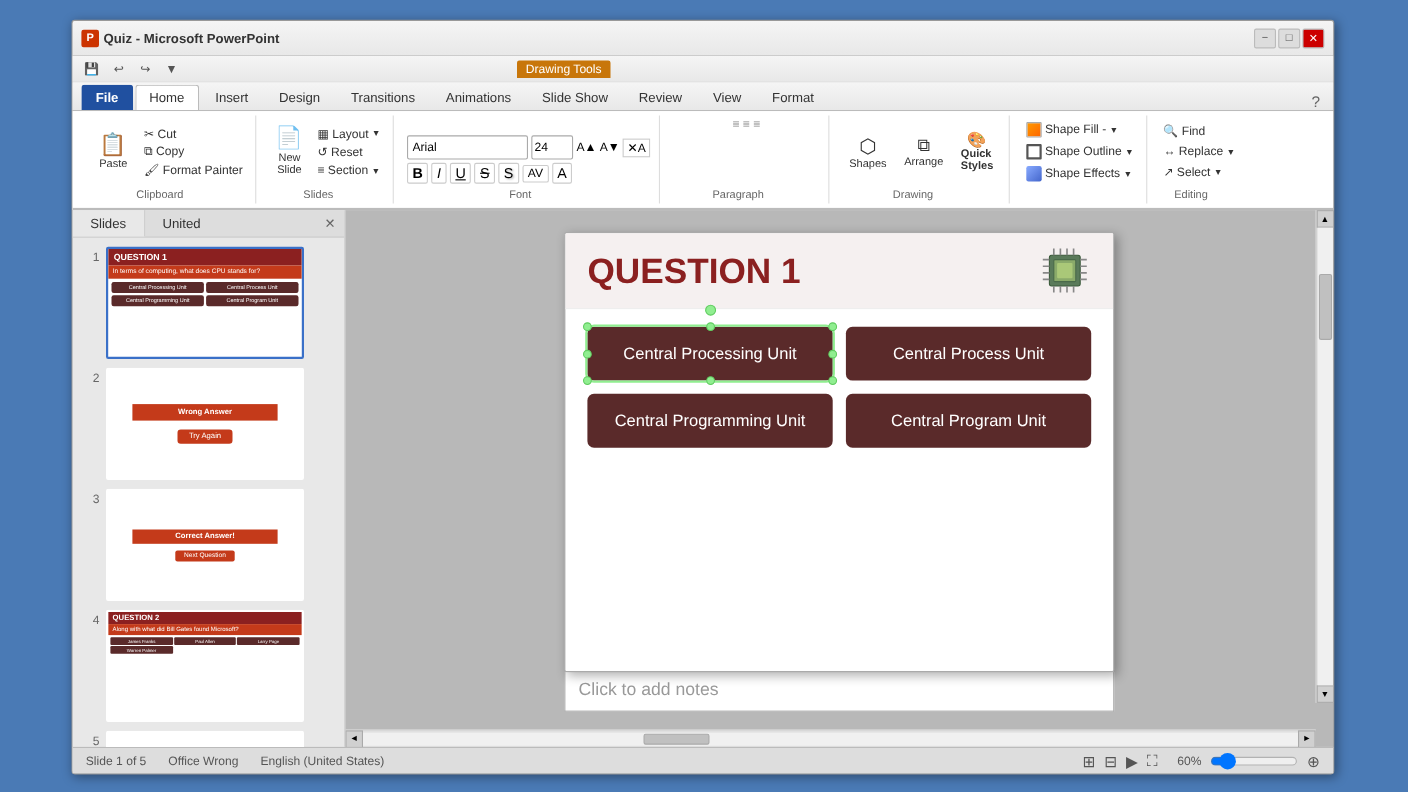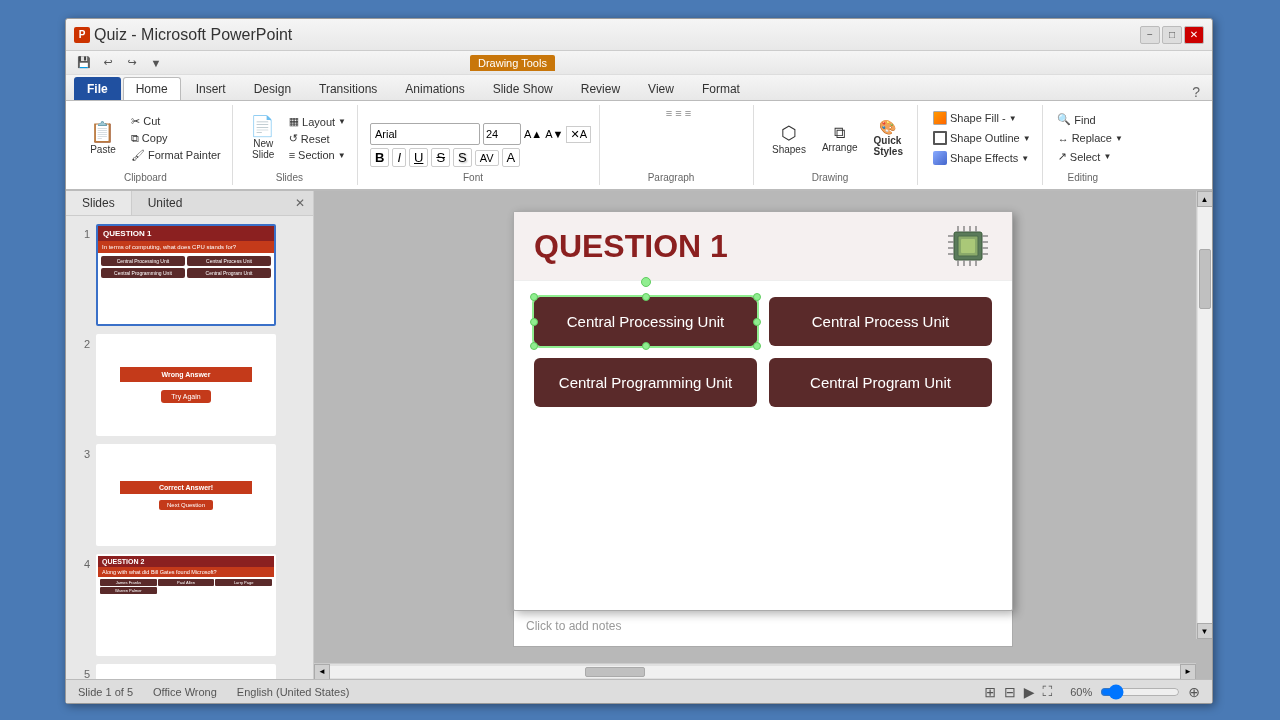--- a/index.html
+++ b/index.html
@@ -43,22 +43,23 @@
       gap: 4px;
     }
     .title-icon {
       width: 16px; height: 16px;
       background: #cc3300;
       border-radius: 2px;
       display: flex; align-items: center; justify-content: center;
       font-size: 10px; color: white; font-weight: bold;
     }
     .title-text {
-      font-size: 16px;
+      font-size: 12px;
       color: #333;
+      font-weight: bold;
     }
     .title-bar-controls {
       display: flex; gap: 2px;
     }
     .ctrl-btn {
       width: 20px; height: 18px;
       background: #ddd;
       border: 1px solid #bbb;
       border-radius: 2px;
       font-size: 10px;
@@ -380,21 +381,21 @@
       transform: translateX(-50%);
     }
 
     
     .notes-area {
       width: 500px;
       background: white;
       border: 1px solid #aaa;
       border-top: none;
       padding: 8px 12px;
-      font-size: 12px;
+      font-size: 16px;
       color: #999;
       min-height: 36px;
     }
 
     
     .status-bar {
       height: 24px;
       background: #ddd;
       border-top: 1px solid #bbb;
       display: flex;

